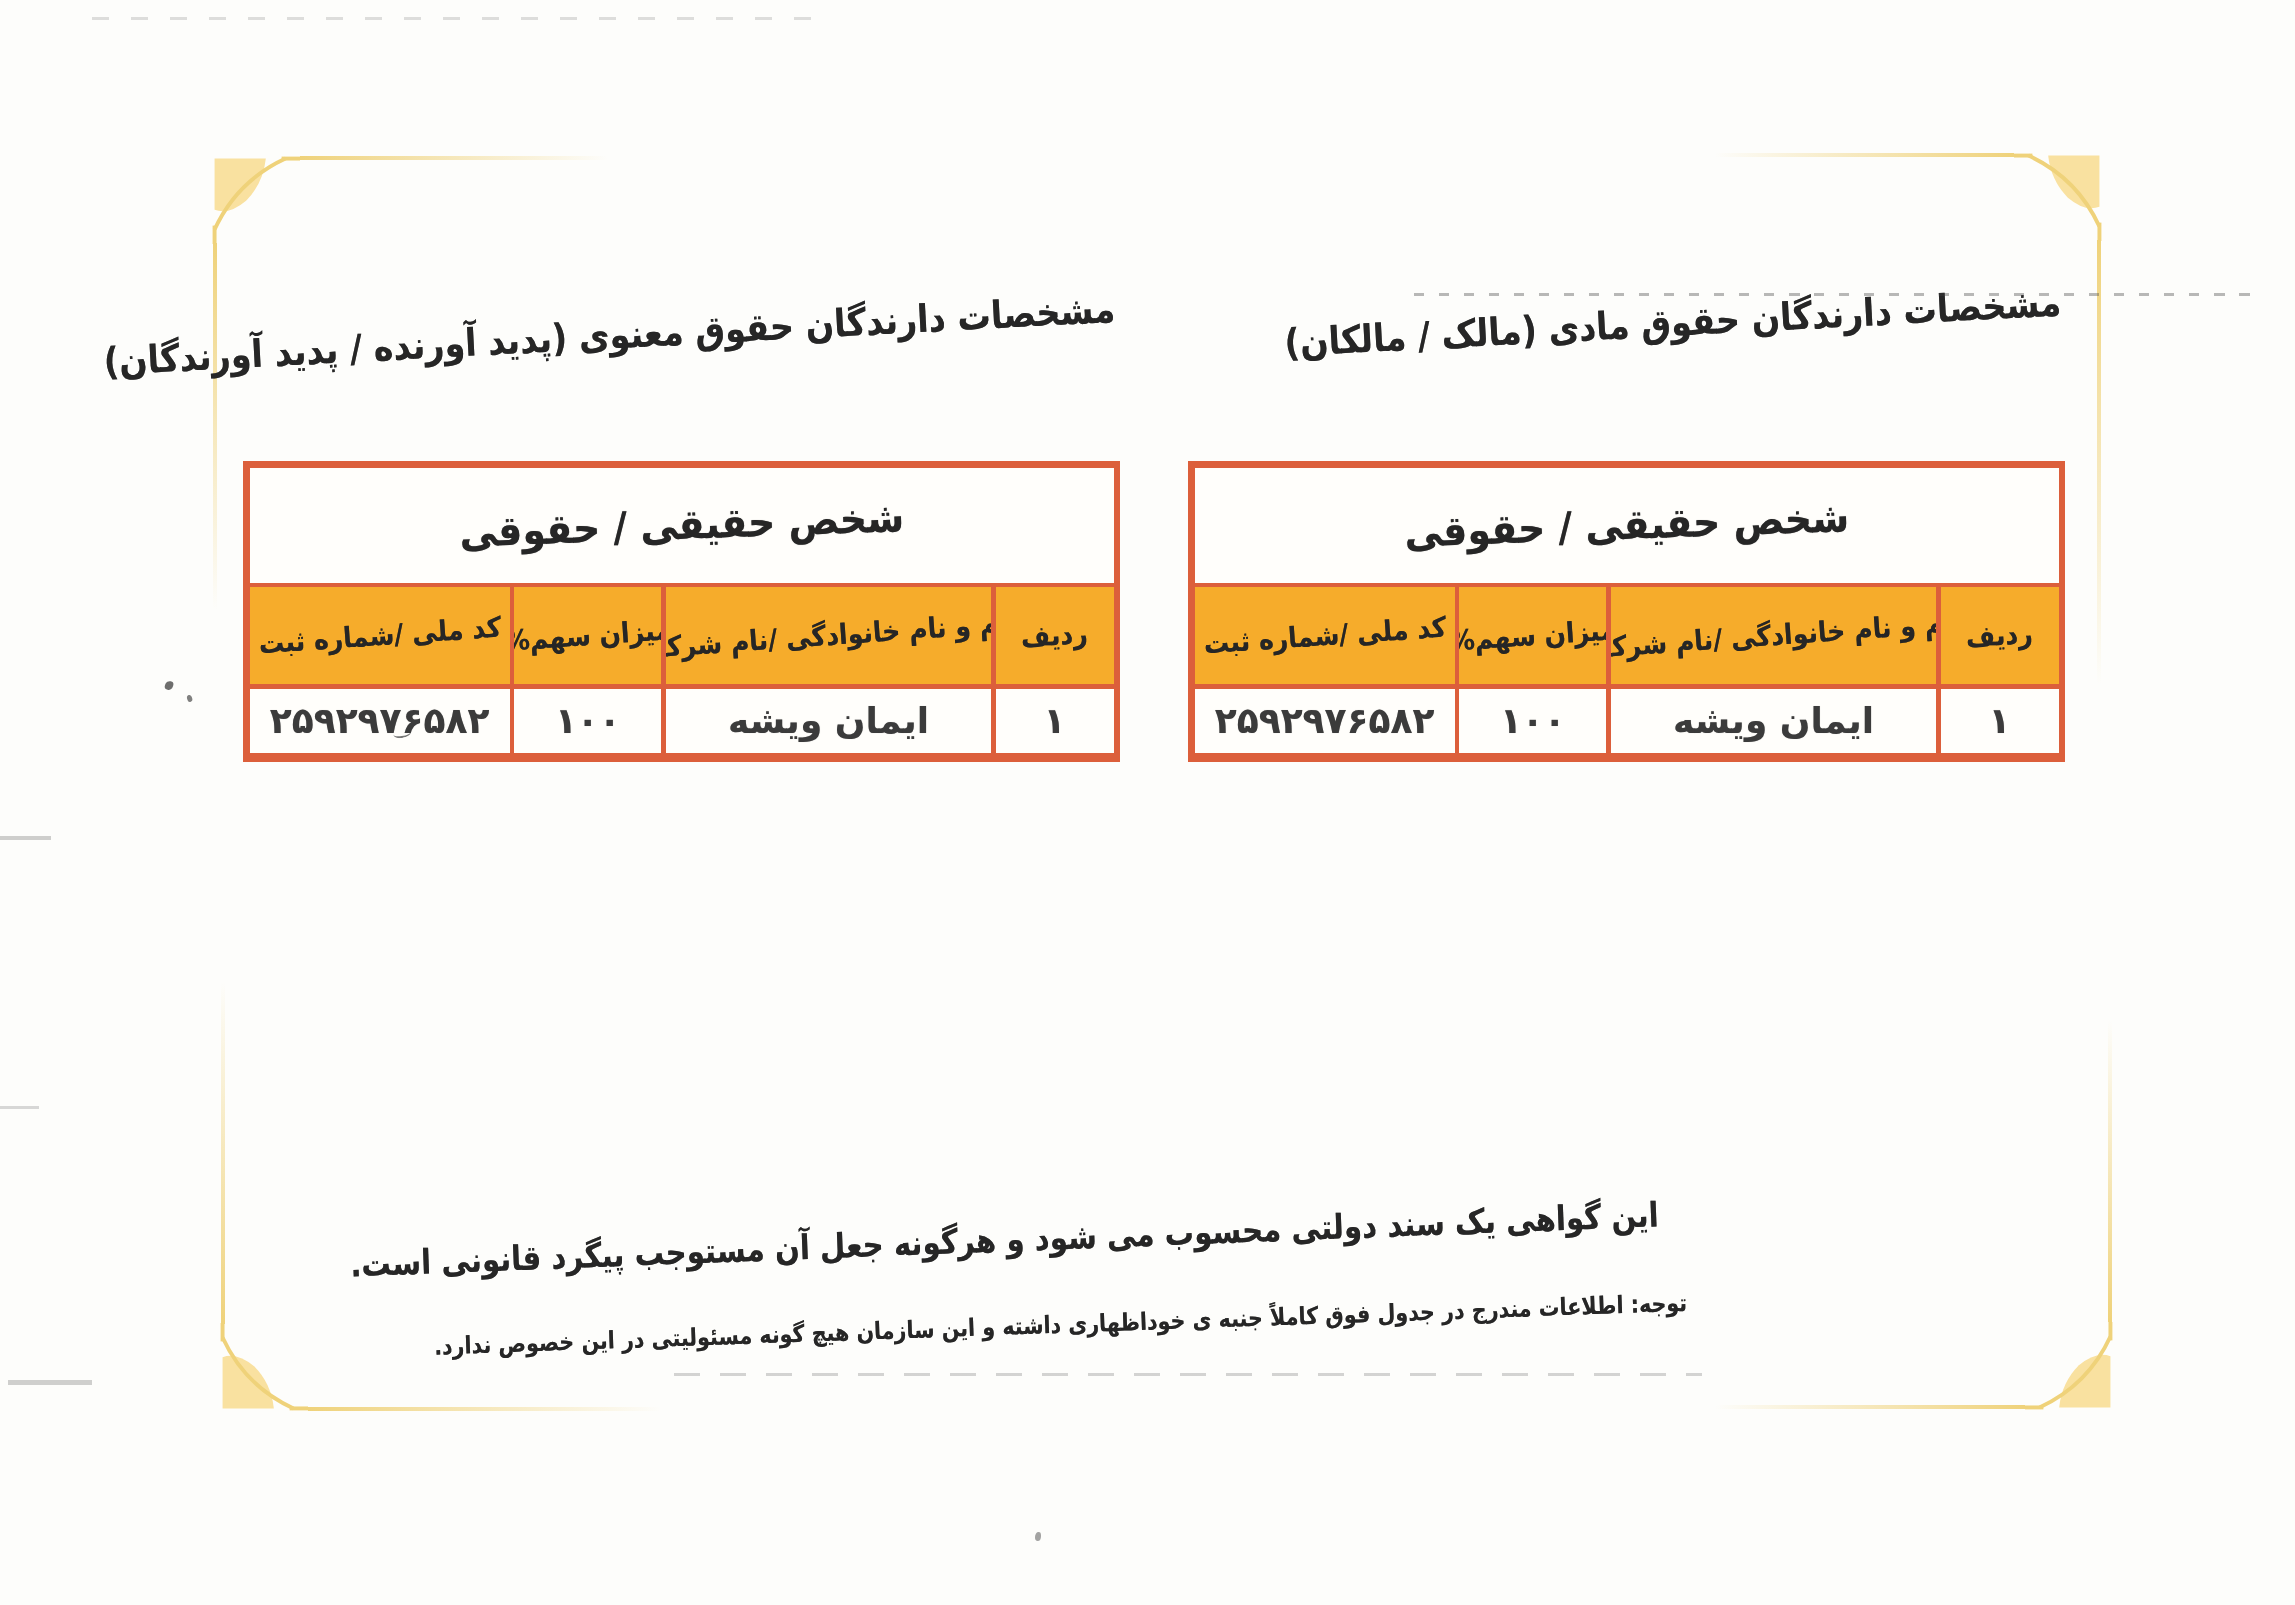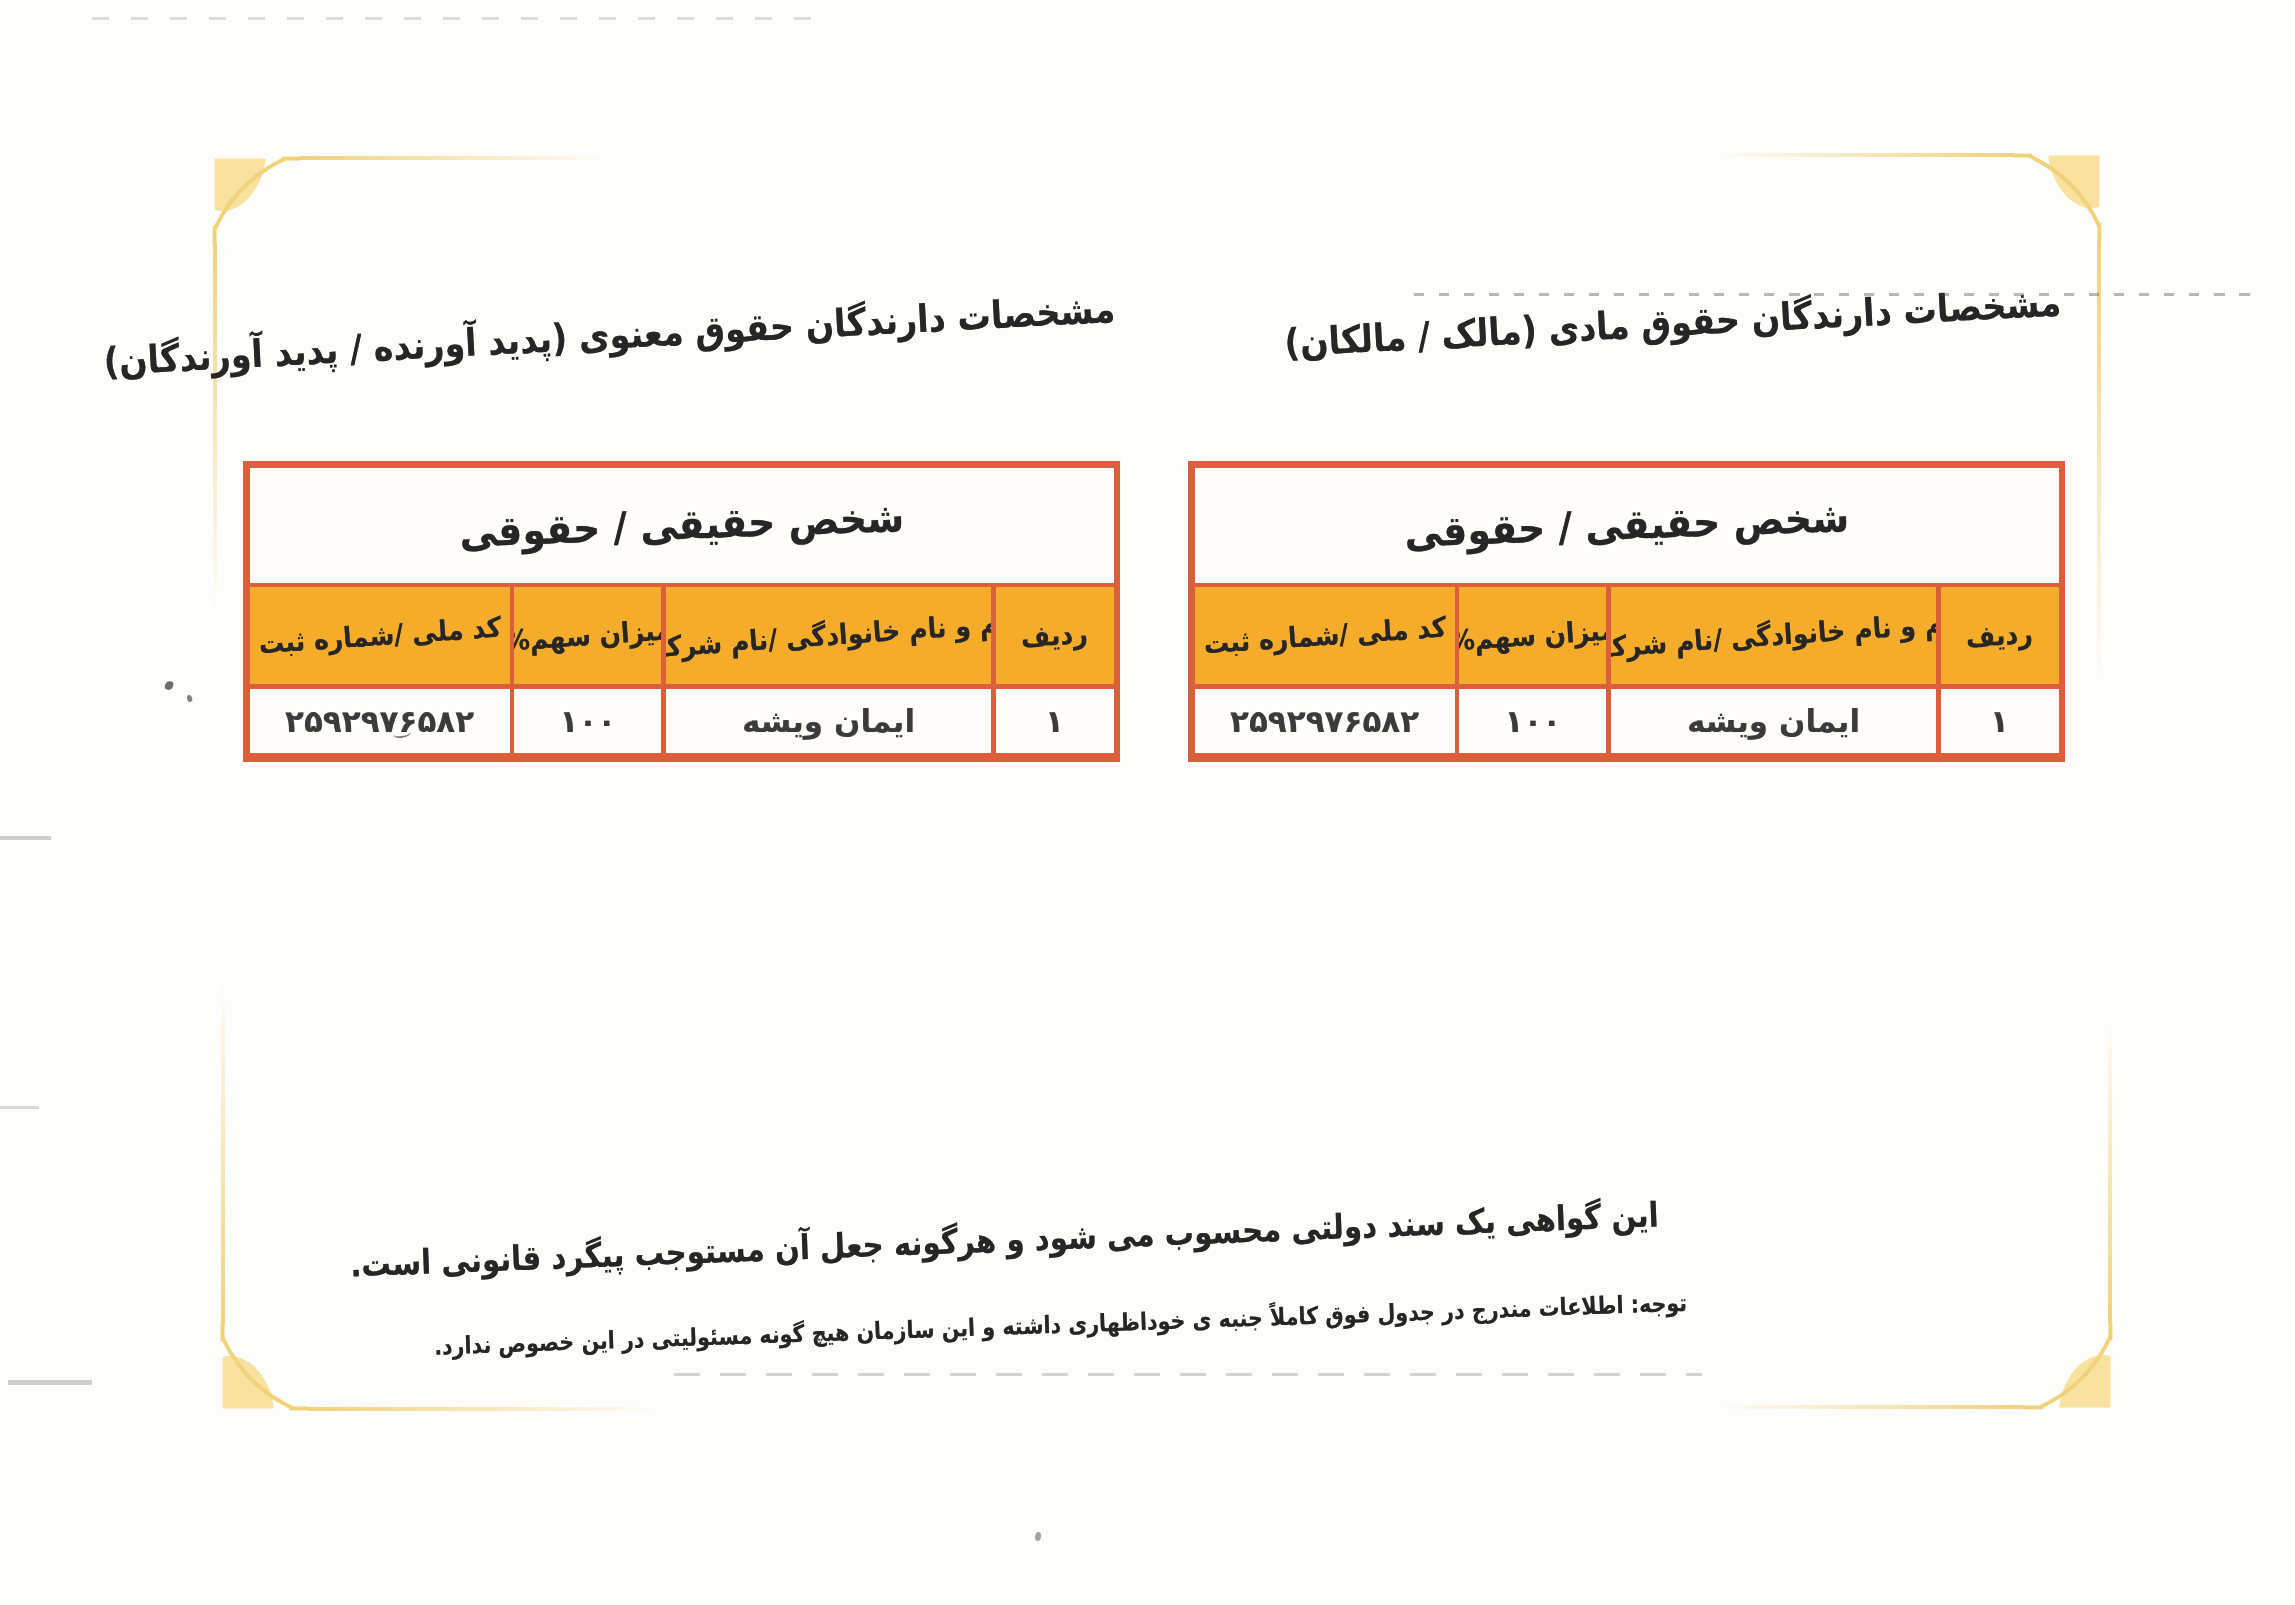--- a/index.html
+++ b/index.html
@@ -53,21 +53,21 @@
   }
   .table-right{left:1188px;}
   .table-left{left:243px;}
   .cell{display:flex;align-items:center;justify-content:center;overflow:hidden;}
   .title-cell{grid-column:1 / -1;background:#fffefb;}
   .head-cell{background:#f6ac2b;}
   .data-cell{background:#fffefb;}
   .title-text{font-size:41px;transform:rotate(-2deg) scaleX(.92);white-space:nowrap;}
   .head-text{font-size:28px;transform:rotate(-4deg) scaleX(.9);white-space:nowrap;}
   .print-text{
-    font-size:31px;font-weight:700;color:#3b3b3b;white-space:nowrap;
+    font-size:36px;font-weight:700;color:#3b3b3b;white-space:nowrap;
     text-shadow:0 0 0.7px rgba(40,40,40,.4);
   }
 
   
   .footer-line{position:absolute;text-align:center;white-space:nowrap;}
   .footer-line1{left:661px;top:1212px;width:1073px;font-size:34px;transform:rotate(-2.2deg) scaleX(.86);}
   .footer-line2{left:628px;top:1306px;width:1139px;font-size:24px;transform:rotate(-2deg) scaleX(.86);}
 
   
   .artifact{position:absolute;pointer-events:none;}

